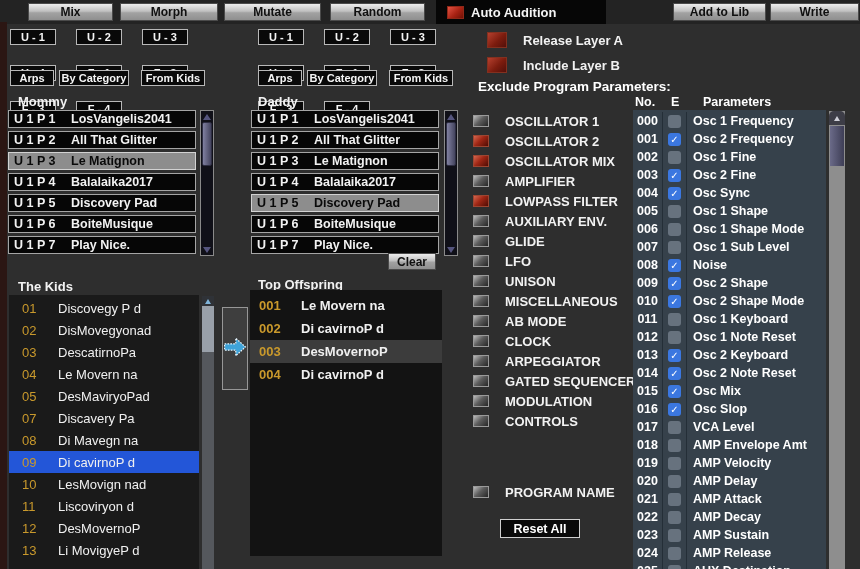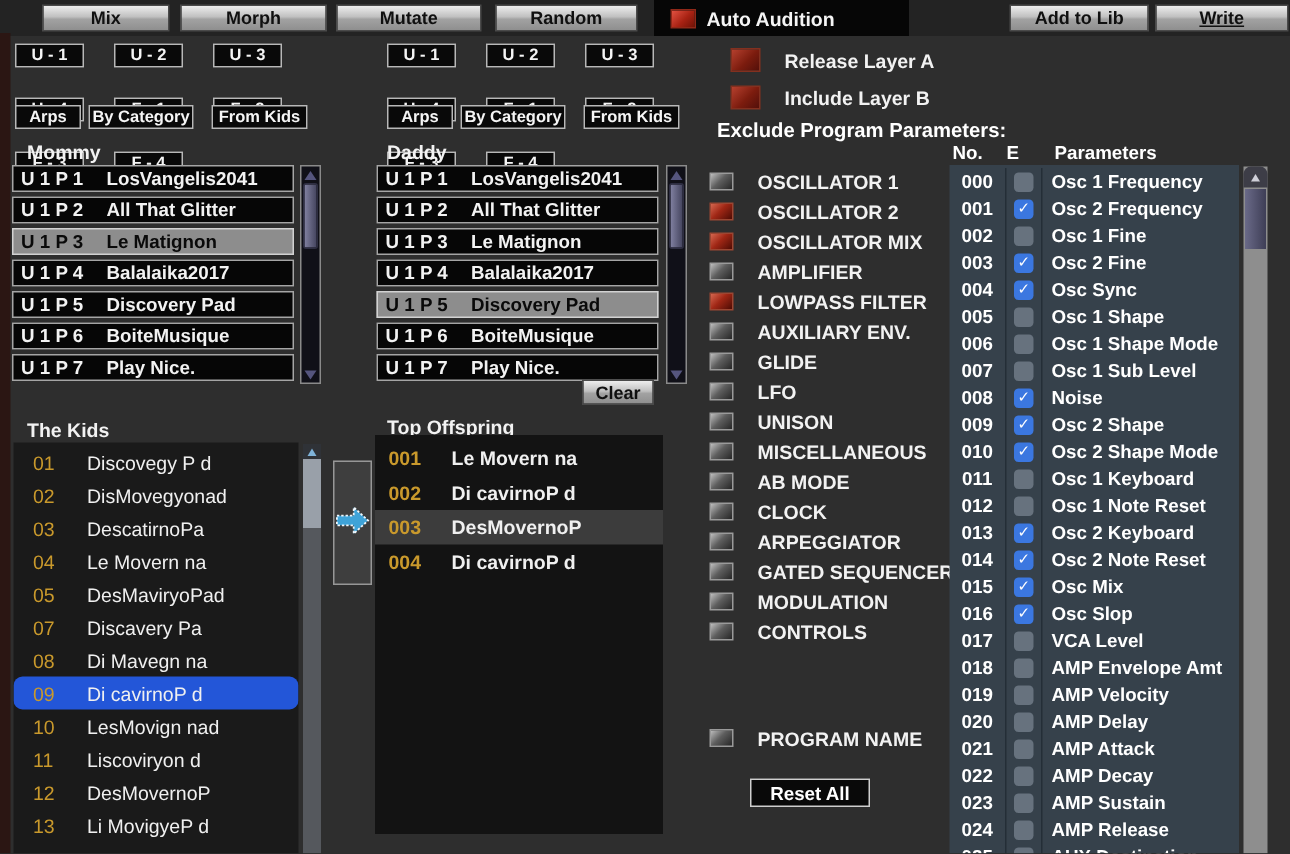--- a/index.html
+++ b/index.html
@@ -11,21 +11,21 @@
   
   .btn-lite{background:linear-gradient(180deg,#ededed,#c0c0c0 45%,#a2a2a2 55%,#8f8f8f);
             border:1px solid #4a4a4a;color:#101010;font-weight:bold;font-size:12px;
             display:flex;align-items:center;justify-content:center;box-sizing:border-box;
             font-family:inherit;padding:0;cursor:default;}
   .tbtn{position:absolute;top:3px;height:18px;}
   .toolbtns button:nth-of-type(1){left:28px;width:85px;}
   .toolbtns button:nth-of-type(2){left:120px;width:98px;}
   .toolbtns button:nth-of-type(3){left:224px;width:97px;}
   .toolbtns button:nth-of-type(4){left:330px;width:95px;}
-  .addlib{left:673px;width:93px;} .write{left:770px;width:89px;text-decoration:underline;}
+  .addlib{left:673px;width:93px;} .write{left:770px;width:89px;}
 
   .auto{position:absolute;left:436px;top:0;width:170px;height:24px;background:#060606;
         display:flex;align-items:center;}
   .led{box-sizing:border-box;flex:none;}
   .auto .led{margin-left:11px;width:17px;height:13px;border:1px solid #902818;
              background:linear-gradient(135deg,#e25242,#a82213 55%,#6f1206);}
   .auto .lbl{margin-left:7px;color:#f5f5f5;font-weight:bold;font-size:13px;}
 
   
   .btn-dark{background:#090909;border:1px solid #b8b8b8;color:#f5f5f5;font-weight:bold;
@@ -63,21 +63,21 @@
   .sb-thumb{width:10px;height:44px;flex:none;background:linear-gradient(90deg,#8080a0,#45455f);
             border:1px solid #2e2e42;border-radius:2px;box-sizing:border-box;}
   .sb-space{flex:1;}
 
   
   .kids-list{position:absolute;left:9px;top:295px;width:190px;height:274px;background:#1a1a1a;
              overflow:hidden;display:flex;flex-direction:column;padding-top:2px;box-sizing:border-box;}
   .kidrow{height:22px;flex:none;display:flex;align-items:center;font-size:13px;color:#f0f0f0;}
   .kidrow .knum{width:36px;padding-left:13px;flex:none;color:#c9992c;}
   .kidrow .kname{white-space:nowrap;}
-  .kidrow.sel{background:#2356d8;border-radius:6px;}
+  .kidrow.sel{background:#2356d8;}
   .kids-scroll{position:absolute;left:202px;top:296px;width:12px;height:273px;background:#55585d;
                display:flex;flex-direction:column;align-items:center;}
   .kids-scroll .sb-arrow{height:10px;background:#2f3237;}
   .kids-scroll .tri-up{border-bottom-color:#7fb3d9;border-left-width:3px;border-right-width:3px;border-bottom-width:5px;}
   .kids-thumb{width:12px;height:46px;flex:none;background:#99a0a9;}
 
   .transfer{position:absolute;left:222px;top:307px;width:26px;height:83px;background:#3e3e3e;
             border:1px solid #979797;box-sizing:border-box;display:flex;align-items:center;justify-content:center;padding:0;}
 
   .clear-btn{position:absolute;left:388px;top:253px;width:48px;height:17px;}
@@ -104,21 +104,21 @@
   .reset-btn{position:absolute;left:500px;top:519px;width:80px;height:19px;background:#090909;
              border:1px solid #cfcfcf;color:#fff;font-weight:bold;font-size:12.5px;display:flex;
              align-items:center;justify-content:center;box-sizing:border-box;font-family:inherit;padding:0;}
 
   .tblh{position:absolute;top:95px;color:#fff;font-weight:bold;font-size:12.5px;}
   .no-h{left:635px;} .e-h{left:671px;} .param-h{left:703px;}
 
   .paramtbl{position:absolute;left:633px;top:110px;width:193px;height:459px;background:#36414b;
             overflow:hidden;display:flex;flex-direction:column;padding-top:2px;box-sizing:border-box;}
   .prow{height:18px;flex:none;display:flex;align-items:center;}
-  .pno{width:38px;height:100%;flex:none;display:flex;align-items:center;justify-content:center;
+  .pno{width:30px;height:100%;flex:none;display:flex;align-items:center;justify-content:center;
        color:#fff;font-weight:bold;font-size:12.5px;border-right:1px solid #242e37;box-sizing:border-box;}
   .pcb-col{width:24px;height:100%;flex:none;display:flex;align-items:center;justify-content:center;
            border-right:1px solid #242e37;box-sizing:border-box;}
   .pcb{width:13px;height:13px;border-radius:3px;background:#67727e;}
   .pcb.on{background:#3b77e0;}
   .pcb.on::after{content:"✓";color:#fff;font-size:10px;font-weight:bold;display:block;
                  text-align:center;line-height:13px;}
   .pparam{padding-left:6px;color:#fff;font-weight:bold;font-size:12.5px;white-space:nowrap;}
 
   .param-scroll{position:absolute;left:829px;top:111px;width:16px;height:458px;background:#8e8e8e;

